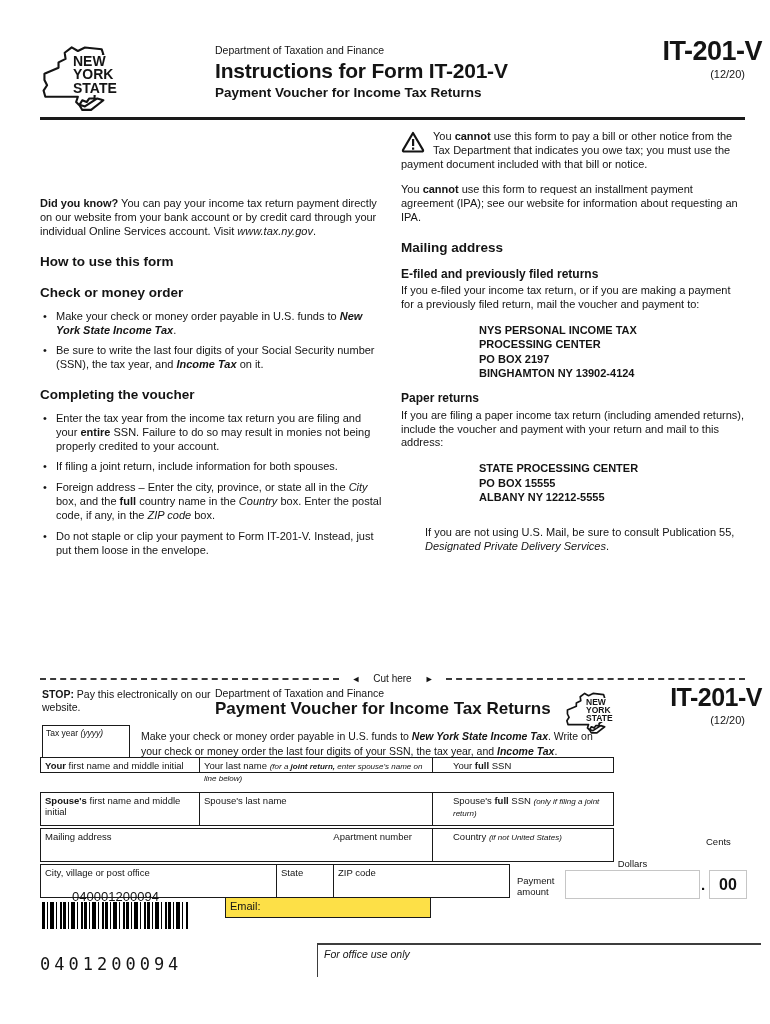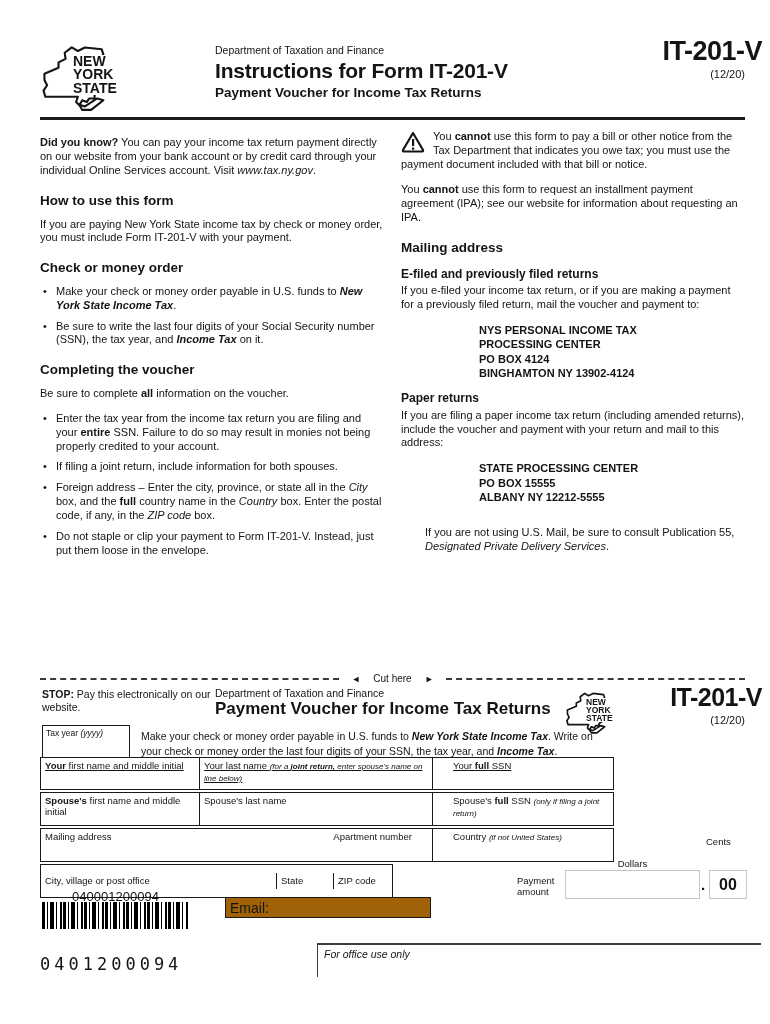--- a/index.html
+++ b/index.html
@@ -48,33 +48,33 @@
   .v-logo .logo-text{left:26px;top:9px;font-size:8.5px;}
   .v-right{position:absolute;right:8px;top:683px;text-align:right;}
   .v-code{font-size:25px;font-weight:bold;letter-spacing:-0.5px;}
   .v-rev{font-size:11px;margin-top:2px;padding-right:17px;}
   .taxyear{position:absolute;left:42px;top:725px;width:88px;height:33px;border:1.5px solid #1a1a1a;box-sizing:border-box;font-size:8.5px;padding:2px 3px;}
   .payable{position:absolute;left:141px;top:729px;width:470px;font-size:10.5px;line-height:1.4;}
   .vrow{position:absolute;border:1.5px solid #1a1a1a;box-sizing:border-box;display:flex;background:#fff;}
   .vcell{box-sizing:border-box;padding:2px 4px;font-size:9.5px;line-height:1.2;}
   .vcell + .vcell{border-left:1.5px solid #1a1a1a;}
   .hint{font-style:italic;font-size:8px;}
-  .row1{left:40px;top:757px;width:574px;height:33px;text-decoration:underline;}
+  .row1{left:40px;top:757px;width:574px;height:16px;}
   .row2{left:40px;top:792px;width:574px;height:34px;}
   .row3{left:40px;top:828px;width:574px;height:34px;}
-  .row4{left:40px;top:864px;width:353px;height:34px;align-items:center;}
+  .row4{left:40px;top:864px;width:470px;height:34px;}
   .c-name{flex:0 0 158px;}
   .c-last{flex:0 0 233px;}
   .c-ssn{flex:1;padding-left:20px;}
   .c-mail{flex:0 0 391px;display:flex;justify-content:space-between;}
   .c-city{flex:0 0 235px;}
   .c-state{flex:0 0 57px;}
   .c-zip{flex:1;}
   .apt{padding-right:16px;}
-  .email-box{position:absolute;left:225px;top:897px;width:206px;height:21px;border:1.5px solid #1a1a1a;box-sizing:border-box;font-size:14px;padding:2px 4px;background:#a16207;}
+  .email-box{position:absolute;left:225px;top:897px;width:206px;height:21px;border:1.5px solid #1a1a1a;box-sizing:border-box;font-size:11px;padding:2px 4px;background:#fde047;}
   .pay-dollars-lbl{position:absolute;left:565px;top:858px;width:135px;text-align:center;font-size:9.5px;}
   .pay-cents-lbl{position:absolute;left:706px;top:836px;width:44px;text-align:left;font-size:9.5px;}
   .pay-lbl{position:absolute;left:517px;top:875px;font-size:9.5px;line-height:1.2;}
   .pay-box{position:absolute;left:565px;top:870px;width:135px;height:29px;border:1px solid #c6c6c6;box-sizing:border-box;}
   .pay-dot{position:absolute;left:701px;top:876px;font-size:15px;font-weight:bold;}
   .pay-cents{position:absolute;left:709px;top:870px;width:38px;height:29px;border:1px solid #c6c6c6;box-sizing:border-box;text-align:center;font-size:16px;font-weight:bold;line-height:27px;}
   .barcode-num{position:absolute;left:42px;top:889px;width:147px;text-align:center;font-size:13px;}
   .barcode{position:absolute;left:42px;top:902px;width:147px;height:27px;
     background:repeating-linear-gradient(90deg,#000 0 3px,#fff 3px 5px,#000 5px 6px,#fff 6px 8px,#000 8px 12px,#fff 12px 14px,#000 14px 15px,#fff 15px 18px,#000 18px 20px,#fff 20px 21px);}
   .office-box{position:absolute;left:317px;top:943px;width:444px;height:34px;border-top:2.5px solid #3d3d3d;border-left:1.5px solid #3d3d3d;font-size:10.5px;font-style:italic;padding:3px 0 0 6px;box-sizing:border-box;}
@@ -108,32 +108,30 @@
   </div>
 
   <div class="hdr-rule"></div>
 
   <div class="instructions">
 
     <div class="col">
       <p><b>Did you know?</b><span> You can pay your income tax return payment directly on our website from your bank account or by credit card through your individual Online Services account. Visit </span><i>www.tax.ny.gov</i><span>.</span></p>
 
       <h2>How to use this form</h2>
-      <p>If you are paying New York State income tax by check or money order, you must include Form IT-201-V with your payment.</p>
 
       <h2>Check or money order</h2>
       <div class="bullet">
           <span><span>Make your check or money order payable in U.S. funds to </span><b><i>New York State Income Tax</i></b><span>.</span></span>
         </div>
       <div class="bullet">
           <span><span>Be sure to write the last four digits of your Social Security number (SSN), the tax year, and </span><b><i>Income Tax</i></b><span> on it.</span></span>
         </div>
 
       <h2>Completing the voucher</h2>
-      <p><span>Be sure to complete </span><b>all</b><span> information on the voucher.</span></p>
       <div class="bullet">
           <span><span>Enter the tax year from the income tax return you are filing and your </span><b>entire</b><span> SSN. Failure to do so may result in monies not being properly credited to your account.</span></span>
         </div>
       <div class="bullet">
           <span>If filing a joint return, include information for both spouses.</span>
         </div>
       <div class="bullet">
           <span><span>Foreign address – Enter the city, province, or state all in the </span><i>City</i><span> box, and the </span><b>full</b><span> country name in the </span><i>Country</i><span> box. Enter the postal code, if any, in the </span><i>ZIP code</i><span> box.</span></span>
         </div>
       <div class="bullet">
@@ -151,21 +149,21 @@
         <span>You </span><b>cannot</b><span> use this form to pay a bill or other notice from the Tax Department that indicates you owe tax; you must use the payment document included with that bill or notice.</span>
       </div>
       <p><span>You </span><b>cannot</b><span> use this form to request an installment payment agreement (IPA); see our website for information about requesting an IPA.</span></p>
 
       <h2>Mailing address</h2>
       <h3>E-filed and previously filed returns</h3>
       <p>If you e-filed your income tax return, or if you are making a payment for a previously filed return, mail the voucher and payment to:</p>
       <div class="addr">
         <div>NYS PERSONAL INCOME TAX</div>
         <div>PROCESSING CENTER</div>
-        <div>PO BOX 4124</div>
+        <div>PO BOX 2197</div>
         <div>BINGHAMTON NY 13902-4124</div>
       </div>
 
       <h3>Paper returns</h3>
       <p>If you are filing a paper income tax return (including amended returns), include the voucher and payment with your return and mail to this address:</p>
       <div class="addr">
         <div>STATE PROCESSING CENTER</div>
         <div>PO BOX 15555</div>
         <div>ALBANY NY 12212-5555</div>
       </div>

